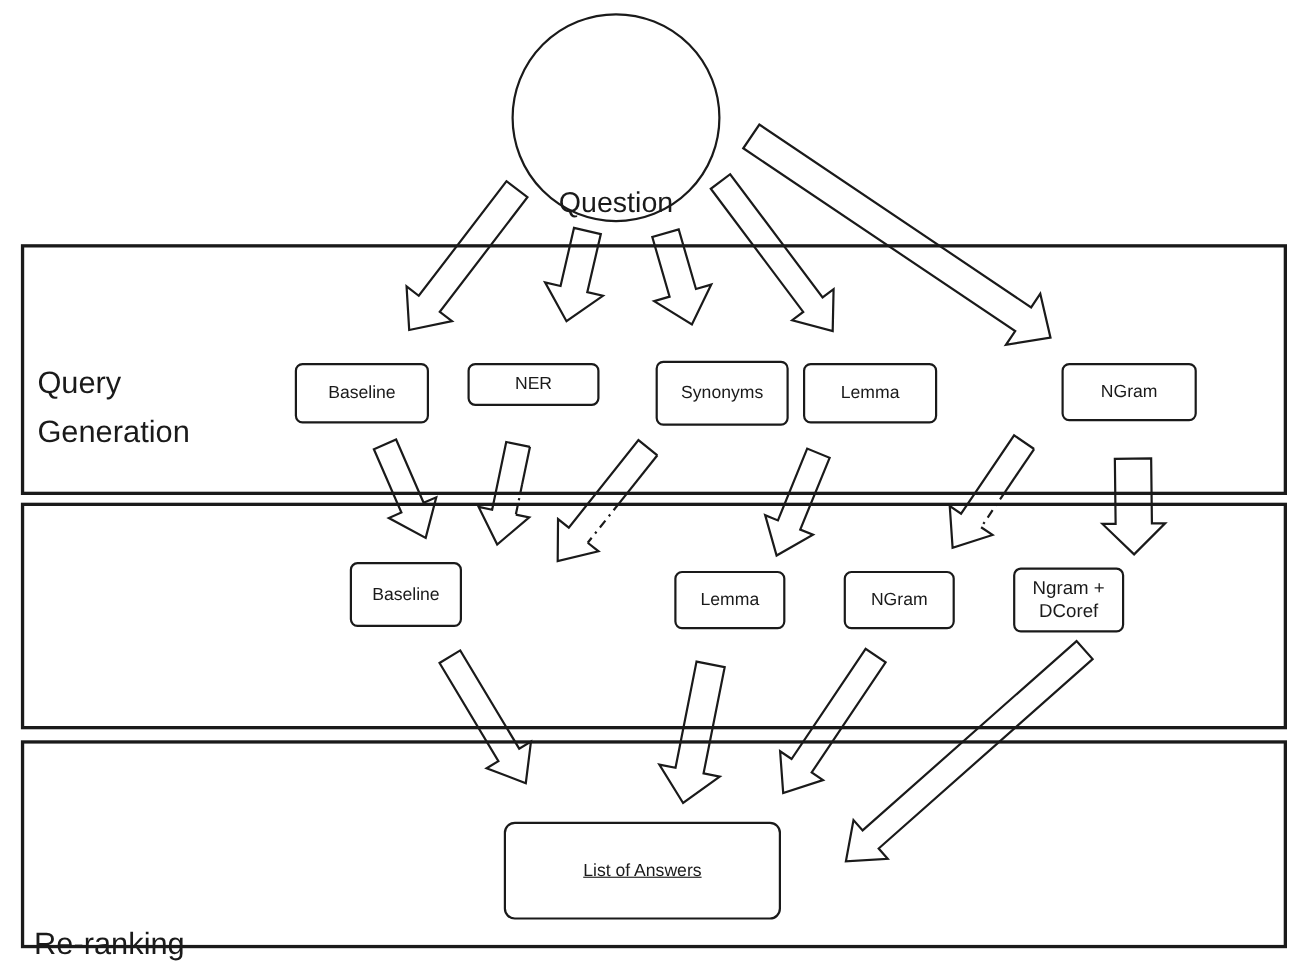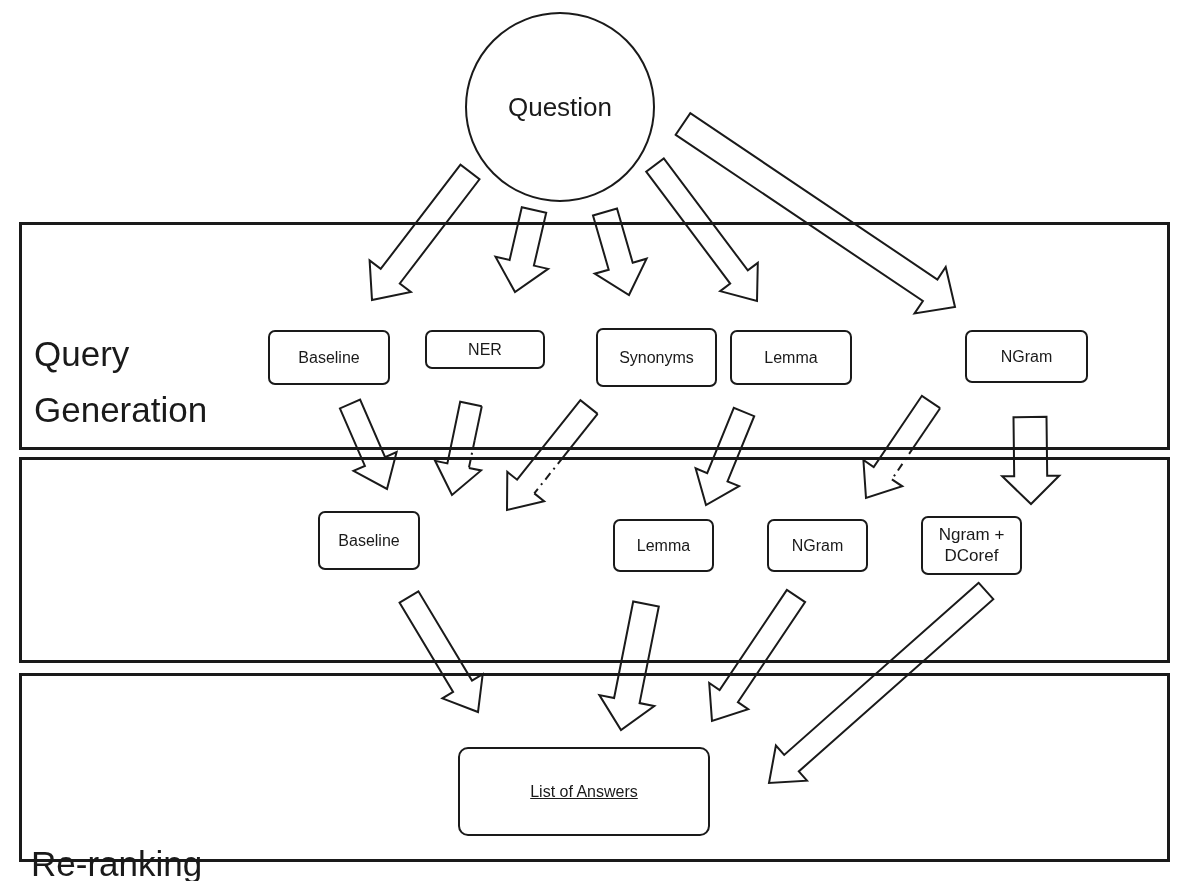--- a/index.html
+++ b/index.html
@@ -17,34 +17,34 @@
     border:3px solid #1a1a1a;
     box-sizing:border-box;
     background:transparent;
     z-index:1;
   }
   .band-qg{top:222px;height:228px;}
   .band-search{top:457px;height:206px;}
   .band-rerank{top:673px;height:189px;}
   .band-label{
     position:absolute;
-    font-size:35px;
+    font-size:28px;
     line-height:1.6;
     white-space:pre-line;
     color:#1a1a1a;
     z-index:2;
   }
   .lbl-qg{left:34px;top:326px;}
   .lbl-search{left:34px;top:544px;}
   .lbl-rerank{left:31px;top:800px;margin-top:36px;}
   .qcircle{
     position:absolute;left:465px;top:12px;width:190px;height:190px;
     border:2px solid #1a1a1a;border-radius:50%;
     background:#ffffff;
-    display:flex;align-items:center;justify-content:center;
+    display:flex;align-items:flex-end;justify-content:center;
     font-size:26px;
     z-index:2;
     box-sizing:border-box;
   }
   .node{
     position:absolute;
     border:2px solid #1a1a1a;border-radius:7px;
     background:#ffffff;
     display:flex;align-items:center;justify-content:center;
     font-size:16px;text-align:center;

